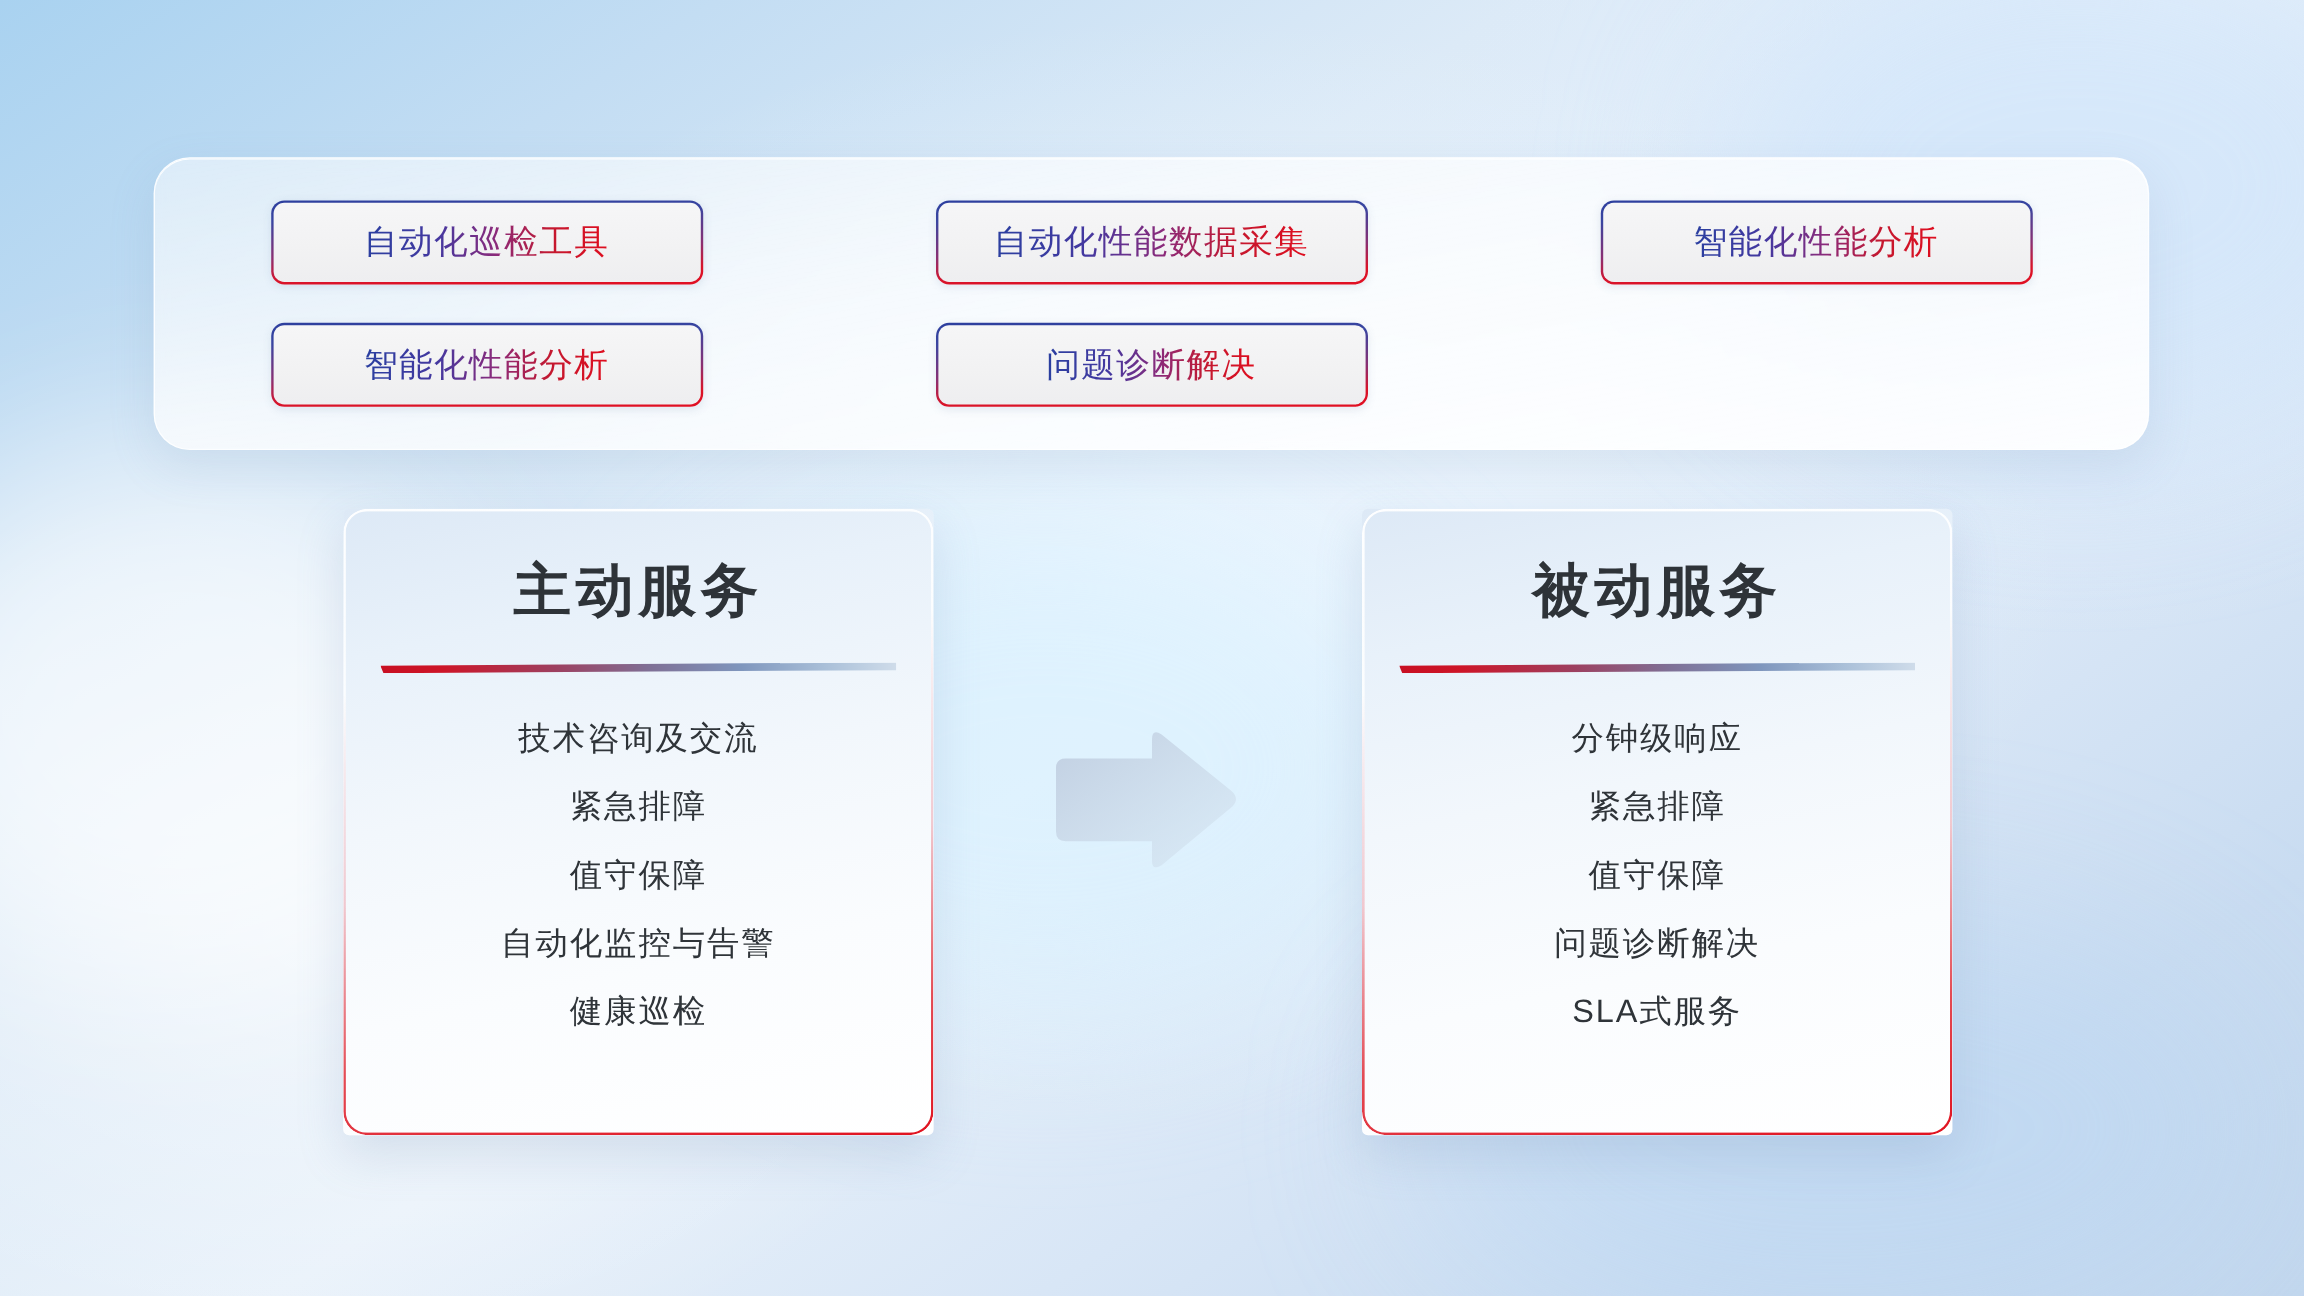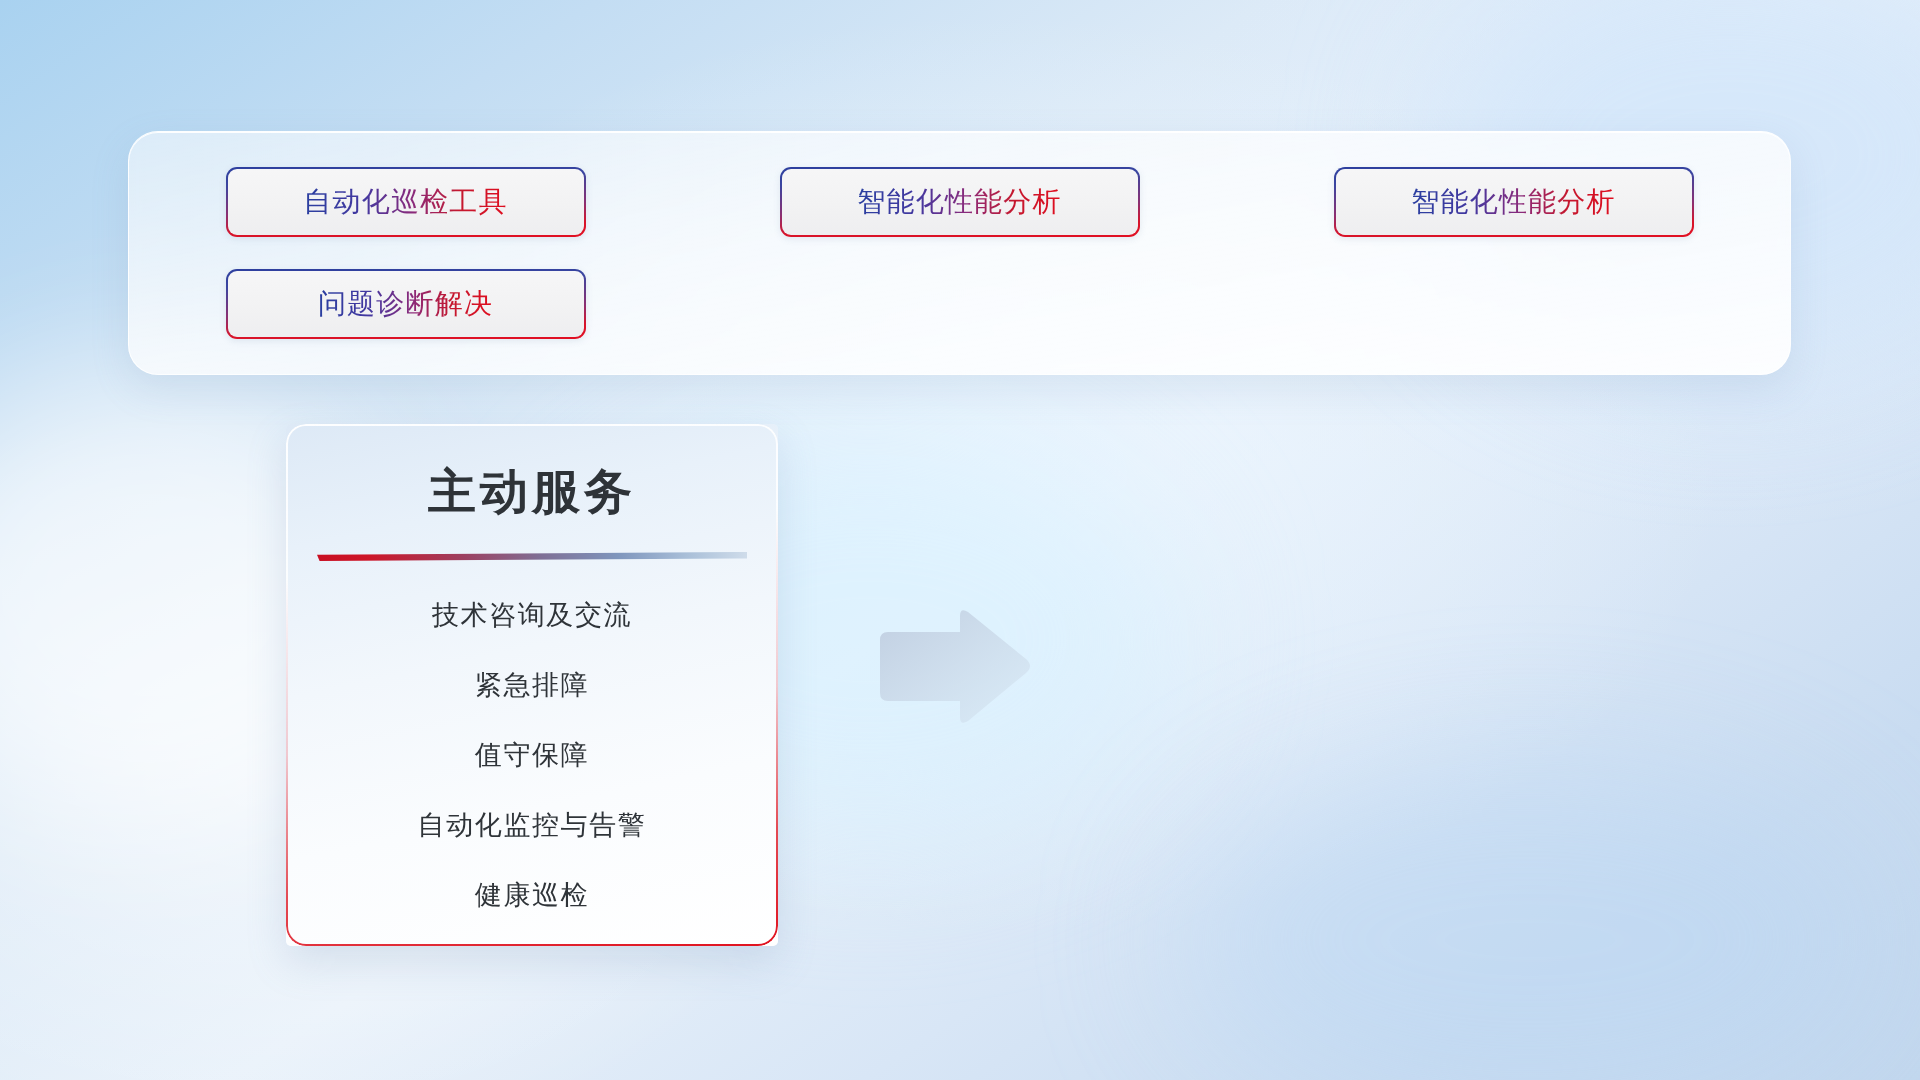--- a/index.html
+++ b/index.html
@@ -142,21 +142,21 @@
   }
 
   .card-list {
     position: relative;
     z-index: 2;
     list-style: none;
     margin-top: 36px;
     display: flex;
     flex-direction: column;
     align-items: center;
-    gap: 34px;
+    gap: 21px;
   }
   .card-list li {
     font-size: 27px;
     font-weight: 400;
     color: #2f3439;
     letter-spacing: 1.6px;
     white-space: nowrap;
   }
 
   
@@ -182,20 +182,25 @@
 
   <div id="top-panel">
     <div class="pill-grid">
 
       <div class="pill">
         <div class="pill-inner">
           <span class="pill-label">自动化巡检工具</span>
         </div>
       </div>
 
+      <div class="pill">
+        <div class="pill-inner">
+          <span class="pill-label">自动化性能数据采集</span>
+        </div>
+      </div>
 
       <div class="pill">
         <div class="pill-inner">
           <span class="pill-label">智能化性能分析</span>
         </div>
       </div>
 
       <div class="pill">
         <div class="pill-inner">
           <span class="pill-label">智能化性能分析</span>
@@ -230,14 +235,25 @@
         <linearGradient id="arrowGrad" x1="0" y1="0" x2="1" y2="1">
           <stop offset="0%" stop-color="#b9c6da" stop-opacity="0.80"></stop>
           <stop offset="48%" stop-color="#c8d6e6" stop-opacity="0.72"></stop>
           <stop offset="100%" stop-color="#d6e6f2" stop-opacity="0.58"></stop>
         </linearGradient>
       </defs>
       <path d="M6 33 Q6 25 14 25 L86 25 L86 9 Q86 0 94 5 L152 52 Q160 59 152 66 L94 114 Q86 119 86 110 L86 94 L14 94 Q6 94 6 86 Z" fill="url(#arrowGrad)"></path>
     </svg>
   </div>
 
+  <div class="card" id="card-reactive">
+    <div class="card-title">被动服务</div>
+    <div class="card-divider"></div>
+    <ul class="card-list">
+      <li>分钟级响应</li>
+      <li>紧急排障</li>
+      <li>值守保障</li>
+      <li>问题诊断解决</li>
+      <li>SLA式服务</li>
+    </ul>
+  </div>
 
 </div>
 
 </body></html>

